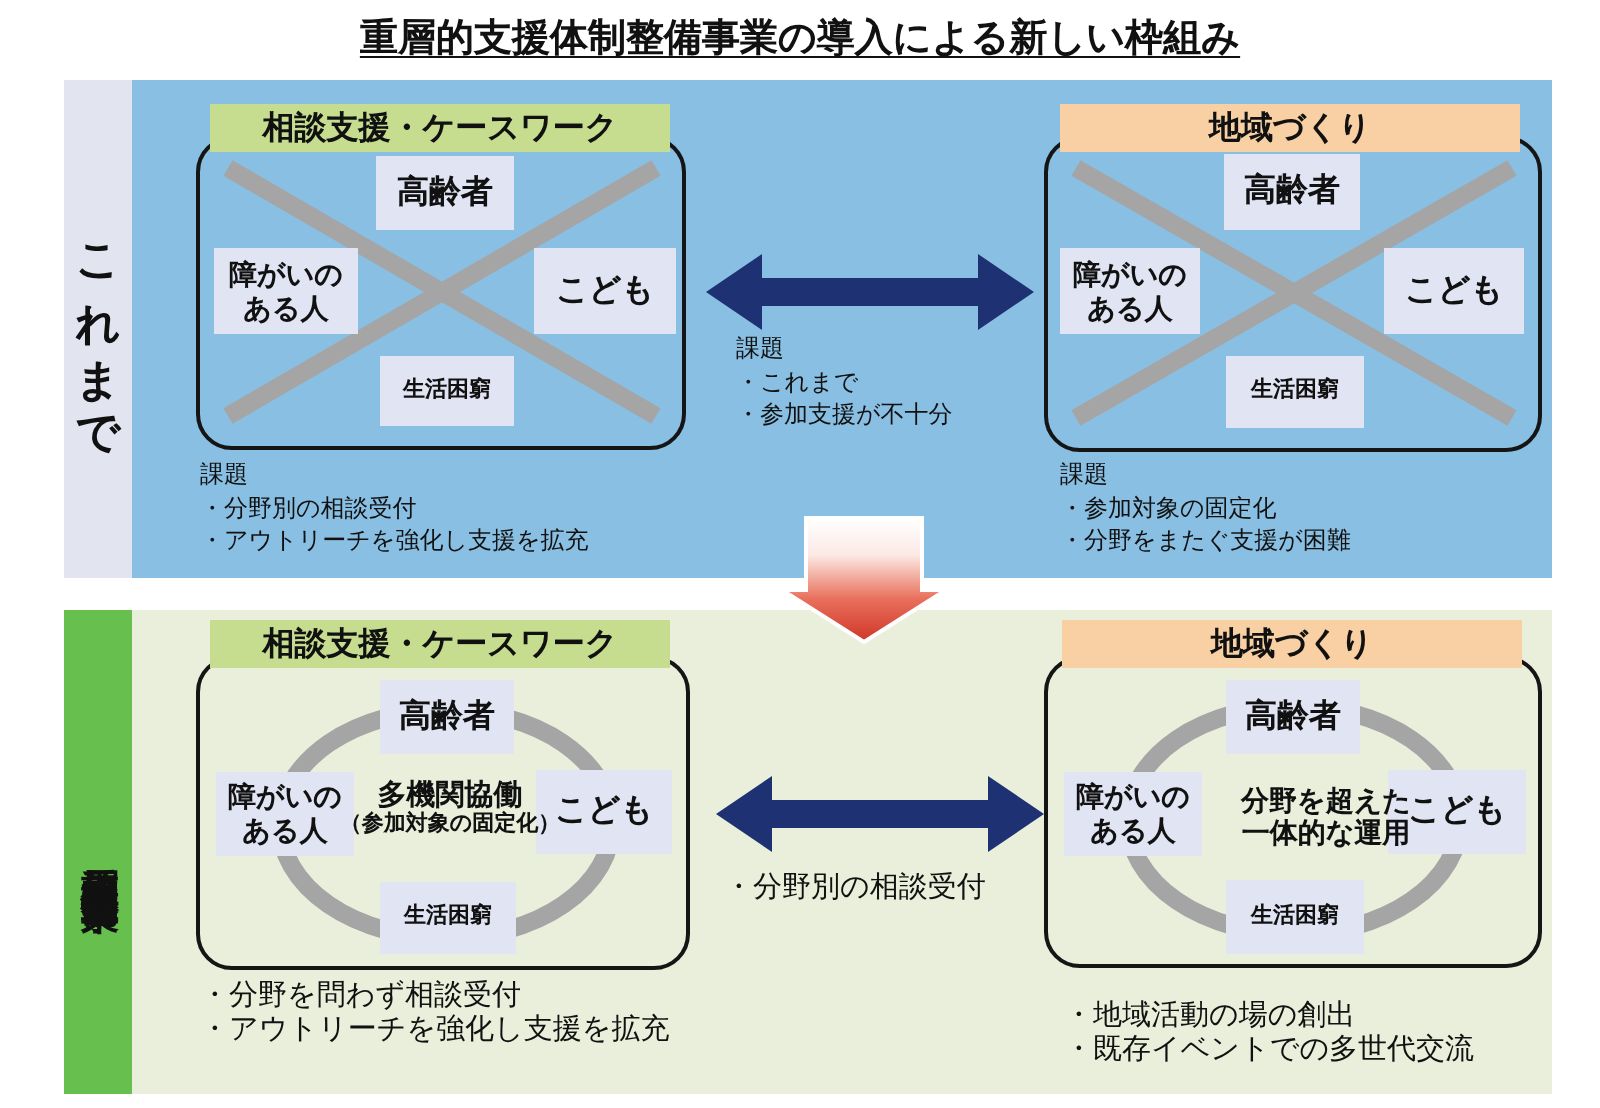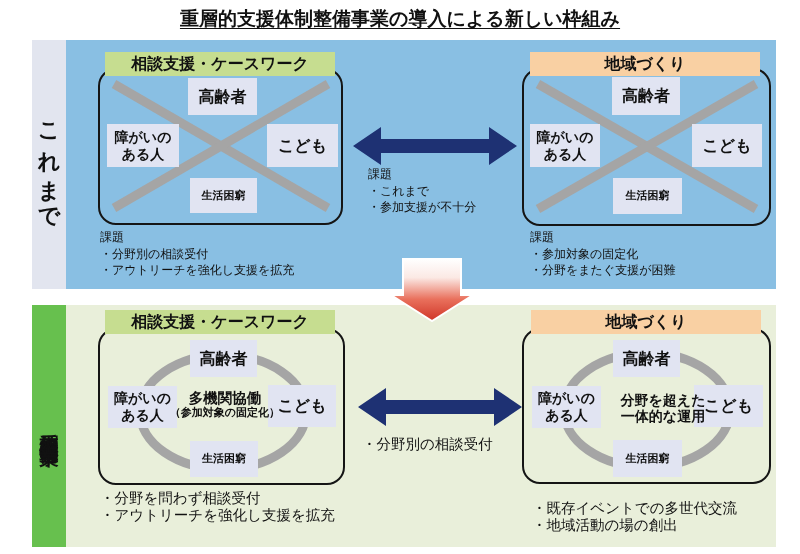--- a/index.html
+++ b/index.html
@@ -156,17 +156,17 @@
   <div class="abs cat cat-small" style="left:532px; top:386px; width:69px; height:42px;">障がいの
 ある人</div>
   <div class="abs cat" style="left:694px; top:385px; width:69px; height:42px;">こども</div>
   <div class="abs cat cat-mid" style="left:613px; top:440px; width:69px; height:37px;">生活困窮</div>
   <div class="abs center-note" style="left:584px; top:392px; width:128px;">
     <div class="l1s">分野を超えた</div>
     <div class="l1s">一体的な運用</div>
   </div>
   <div class="abs hdr hdr-community" style="left:531px; top:310px; width:230px; height:24px;">地域づくり</div>
   <div class="abs txt2" style="left:532px; top:500px;">
+    <div>・地域活動の場の創出</div>
     <div>・既存イベントでの多世代交流</div>
-    <div>・地域活動の場の創出</div>
   </div>
 
 </div>
 
 </body></html>

